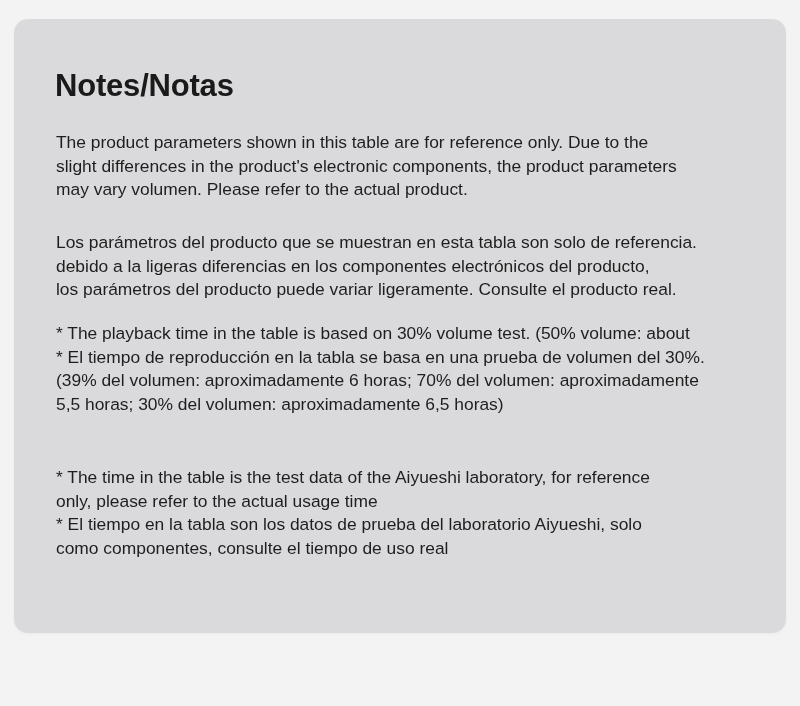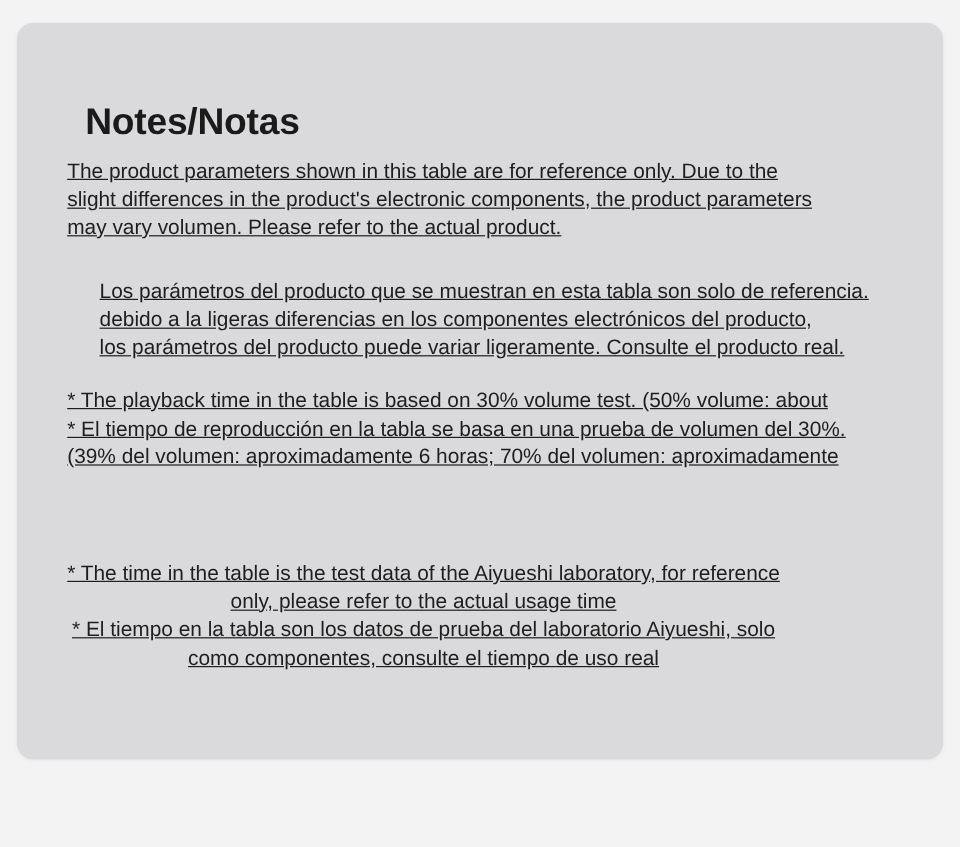--- a/index.html
+++ b/index.html
@@ -22,44 +22,43 @@
       width: 772px;
       height: 614px;
       background: #dadadc;
       border-radius: 14px;
       box-shadow: 0 1px 3px rgba(0,0,0,0.04);
     }
     .title {
       position: absolute;
       left: 41px;
       top: 50px;
-      margin: 16px;
+      margin: 0;
       font-size: 31px;
       font-weight: bold;
       line-height: 34px;
       color: #1a1a1a;
       letter-spacing: -0.2px;
     }
     .para {
       position: absolute;
       left: 42px;
       margin: 0;
       font-size: 17.4px;
       line-height: 23.5px;
       color: #1e1e1e;
     }
     .para .line {
       display: block;
       white-space: nowrap;
-      text-decoration: underline;
     }
     .p1 { top: 112px; }
-    .p2 { top: 212px; margin-left: 27px; }
+    .p2 { top: 212px; }
     .p3 { top: 303px; }
-    .p4 { top: 447px; text-align: center; }
+    .p4 { top: 447px; }
   </style>
 </head>
 <body>
 
 <div class="card">
   <h1 class="title">Notes/Notas</h1>
 
   <p class="para p1">
     <span class="line">The product parameters shown in this table are for reference only. Due to the</span>
     <span class="line">slight differences in the product's electronic components, the product parameters</span>
@@ -69,20 +68,21 @@
   <p class="para p2">
     <span class="line">Los parámetros del producto que se muestran en esta tabla son solo de referencia.</span>
     <span class="line">debido a la ligeras diferencias en los componentes electrónicos del producto,</span>
     <span class="line">los parámetros del producto puede variar ligeramente. Consulte el producto real.</span>
   </p>
 
   <p class="para p3">
     <span class="line">* The playback time in the table is based on 30% volume test. (50% volume: about</span>
     <span class="line">* El tiempo de reproducción en la tabla se basa en una prueba de volumen del 30%.</span>
     <span class="line">(39% del volumen: aproximadamente 6 horas; 70% del volumen: aproximadamente</span>
+    <span class="line">5,5 horas; 30% del volumen: aproximadamente 6,5 horas)</span>
   </p>
 
   <p class="para p4">
     <span class="line">* The time in the table is the test data of the Aiyueshi laboratory, for reference</span>
     <span class="line">only, please refer to the actual usage time</span>
     <span class="line">* El tiempo en la tabla son los datos de prueba del laboratorio Aiyueshi, solo</span>
     <span class="line">como componentes, consulte el tiempo de uso real</span>
   </p>
 </div>
 

